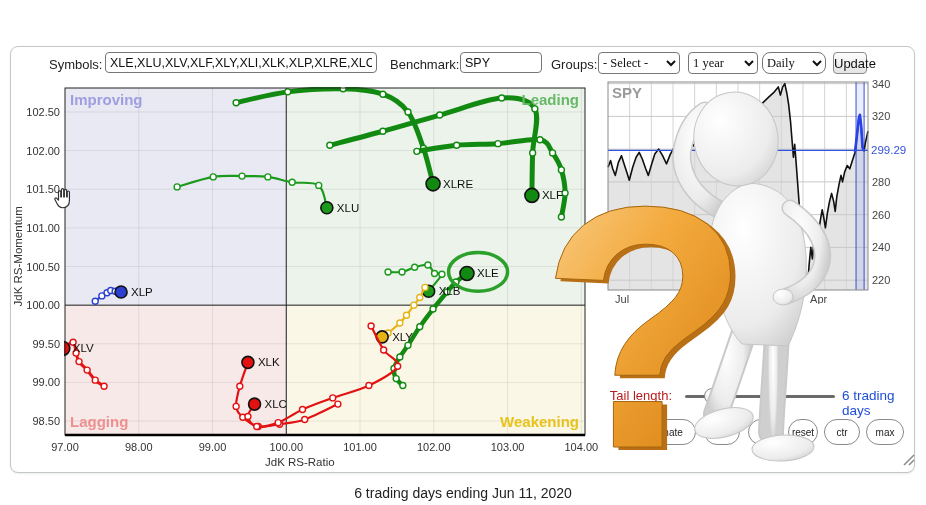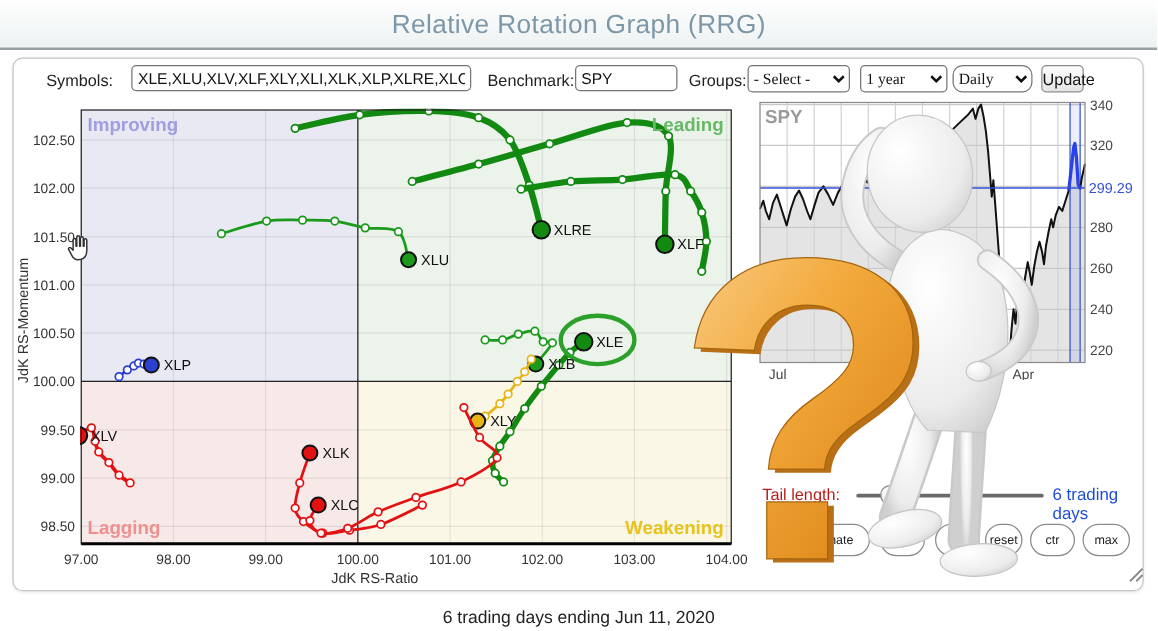--- a/index.html
+++ b/index.html
@@ -35,27 +35,24 @@
   #resize-handle { position:absolute; left:901px; top:452px; z-index:2; cursor:nwse-resize; }
   #caption { position:absolute; left:0; top:485px; width:926px; text-align:center; font-size:14px; color:#222; z-index:1; }
   #fig { z-index:3; } #qmark { z-index:4; } #hand-cursor { z-index:5; }
   #rrg { z-index:1; } #spy { z-index:1; }
 </style>
 </head>
 <body>
 
 <div id="app">
 
-  <div id="header">
-    <h1>Relative Rotation Graph (RRG)</h1>
-  </div>
 
   <div id="panel"></div>
 
-  <span class="tb-label" style="left:37px;">Symbols:</span>
+  <span class="tb-label" style="left:49px;">Symbols:</span>
   <input class="tb-input" style="left: 105px; width: 272px;" id="in-symbols" value="XLE,XLU,XLV,XLF,XLY,XLI,XLK,XLP,XLRE,XLC,XL">
   <span class="tb-label" style="left:390px;">Benchmark:</span>
   <input class="tb-input" style="left: 460px; width: 82px;" value="SPY">
   <span class="tb-label" style="left:551px;">Groups:</span>
   <select class="tb-select" style="left:598px; width:82px;"><option>- Select -</option></select>
   <select class="tb-select" style="left:688px; width:70px;"><option>1 year</option></select>
   <select class="tb-select" style="left:762px; width:64px;border-radius:8px;"><option>Daily</option></select>
   <button id="btn-update">Update</button>
 
   <svg id="rrg" class="lyr" style="left:0; top:60px;" width="615" height="412" viewBox="0 60 615 412">

